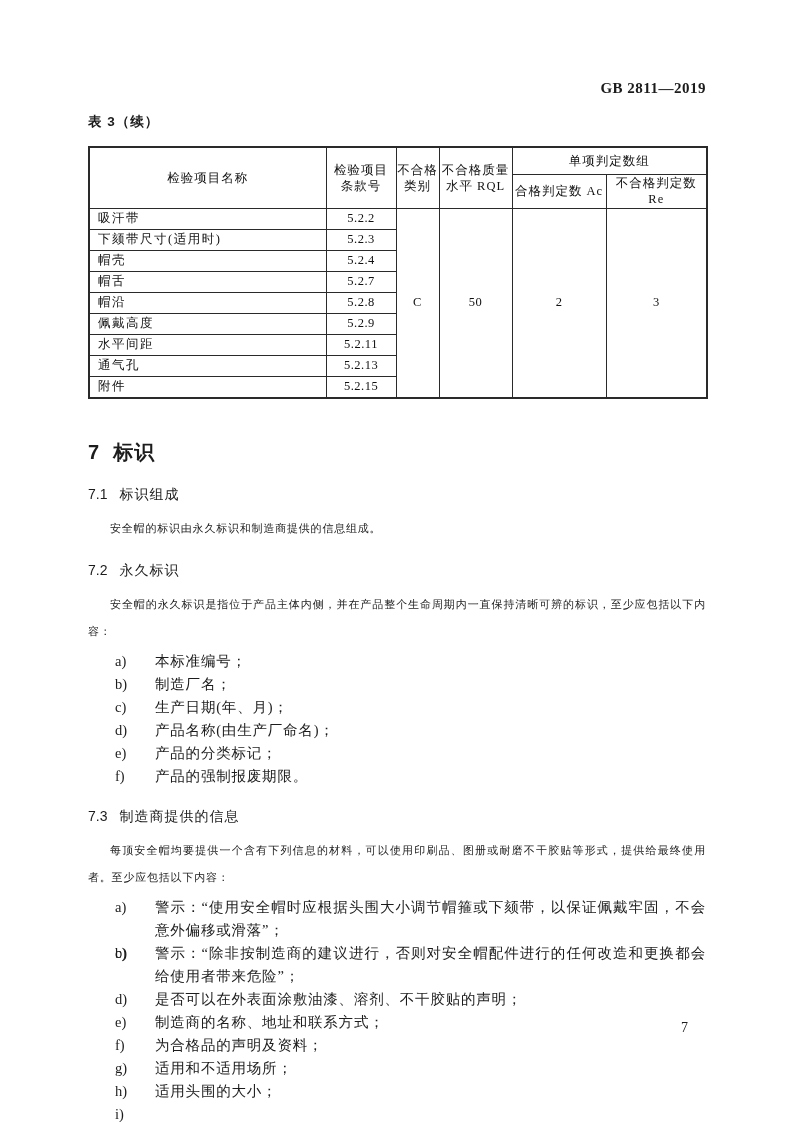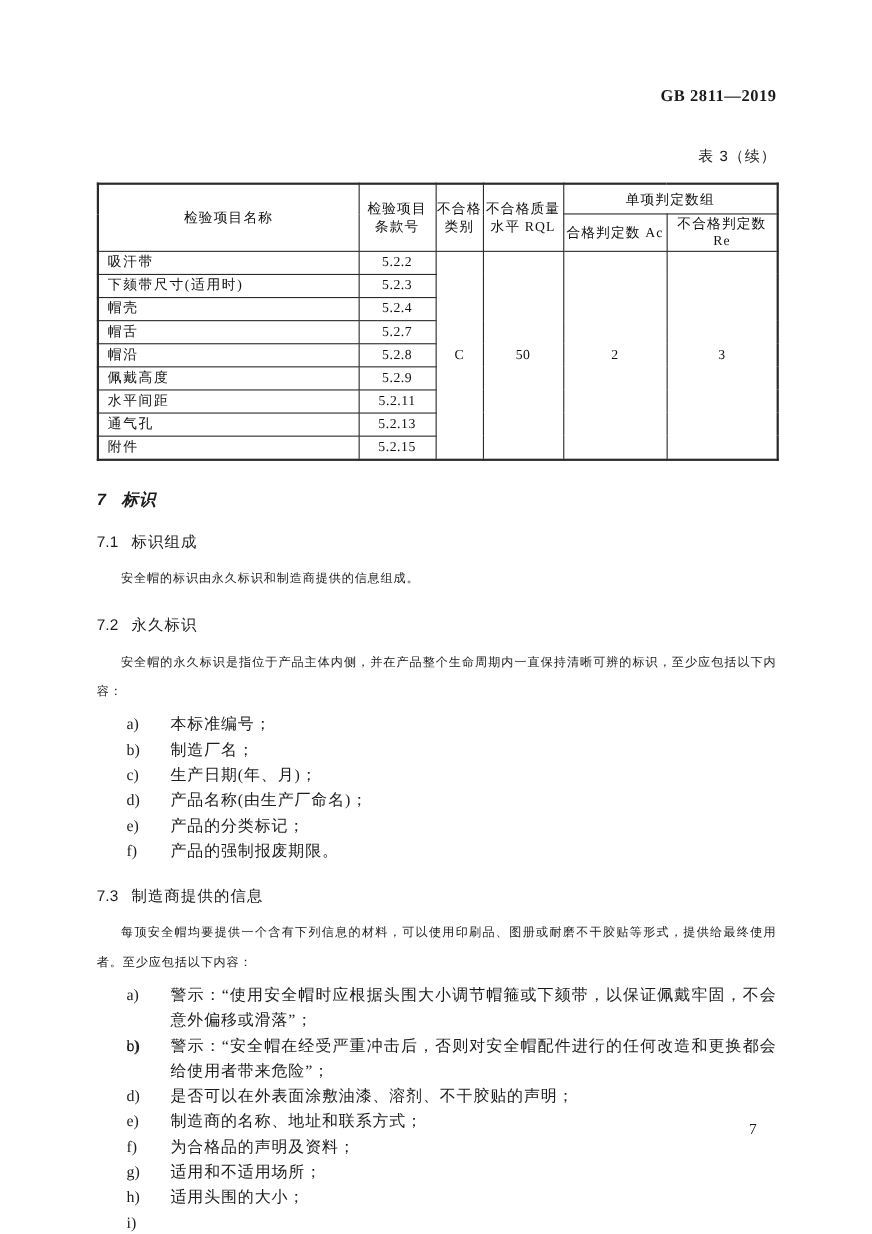--- a/index.html
+++ b/index.html
@@ -18,24 +18,24 @@
     width: 618px; height: 1122px;
   }
   .running-head {
     margin-top: 80px;
     text-align: right;
     font-size: 15px;
     font-weight: bold;
     letter-spacing: 0.5px;
   }
   .table-caption {
-    margin-top: 36px;
-    text-align: right;
+    margin-top: 16px;
+    text-align: left;
     font-size: 13.5px;
-    font-weight: normal;
+    font-weight: bold;
     font-family: "Liberation Sans", sans-serif;
     letter-spacing: 1px;
   }
   table.spec {
     margin-top: 15px;
     width: 618px;
     border-collapse: collapse;
     table-layout: fixed;
     border: 2px solid #2a2a2a;
     font-size: 12.5px;
@@ -50,26 +50,25 @@
     height: 26px;
     text-align: center;
     line-height: 1.3;
     letter-spacing: 1px;
   }
   table.spec tbody td { height: 20px; }
   td.cell-name { text-align: left; padding-left: 8px !important; letter-spacing: 1.5px; }
   td.cell-clause { text-align: center; letter-spacing: 0.5px; }
   td.cell-merged { text-align: center; vertical-align: middle; letter-spacing: 0.5px; }
   .h2 {
-    margin-top: 26px;
+    margin-top: 40px;
     font-family: "Liberation Sans", sans-serif;
     font-weight: bold;
-    font-size: 15px;
-    letter-spacing: 1px;
-    font-style: italic;
+    font-size: 20px;
+    letter-spacing: 1px;
   }
   .h2 .num { margin-right: 14px; letter-spacing: 0; }
   .h3 {
     margin-top: 20px;
     font-family: "Liberation Sans", sans-serif;
     font-weight: normal;
     font-size: 14px;
     letter-spacing: 1px;
   }
   .h3 .num { margin-right: 12px; letter-spacing: 0; }
@@ -234,21 +233,21 @@
     <div class="list">
       <div class="list-item">
         <span class="lbl">a)</span>
         <span>警示：“使用安全帽时应根据头围大小调节帽箍或下颏带，以保证佩戴牢固，不会意外偏移或滑落”；</span>
       </div>
       <div class="list-item">
         <span class="lbl">b)</span>
       </div>
       <div class="list-item">
         <span class="lbl">c)</span>
-        <span>警示：“安全帽在经受严重冲击后，否则对安全帽配件进行的任何改造和更换都会给使用者带来危险”；</span>
+        <span>警示：“除非按制造商的建议进行，否则对安全帽配件进行的任何改造和更换都会给使用者带来危险”；</span>
       </div>
       <div class="list-item">
         <span class="lbl">d)</span>
         <span>是否可以在外表面涂敷油漆、溶剂、不干胶贴的声明；</span>
       </div>
       <div class="list-item">
         <span class="lbl">e)</span>
         <span>制造商的名称、地址和联系方式；</span>
       </div>
       <div class="list-item">

